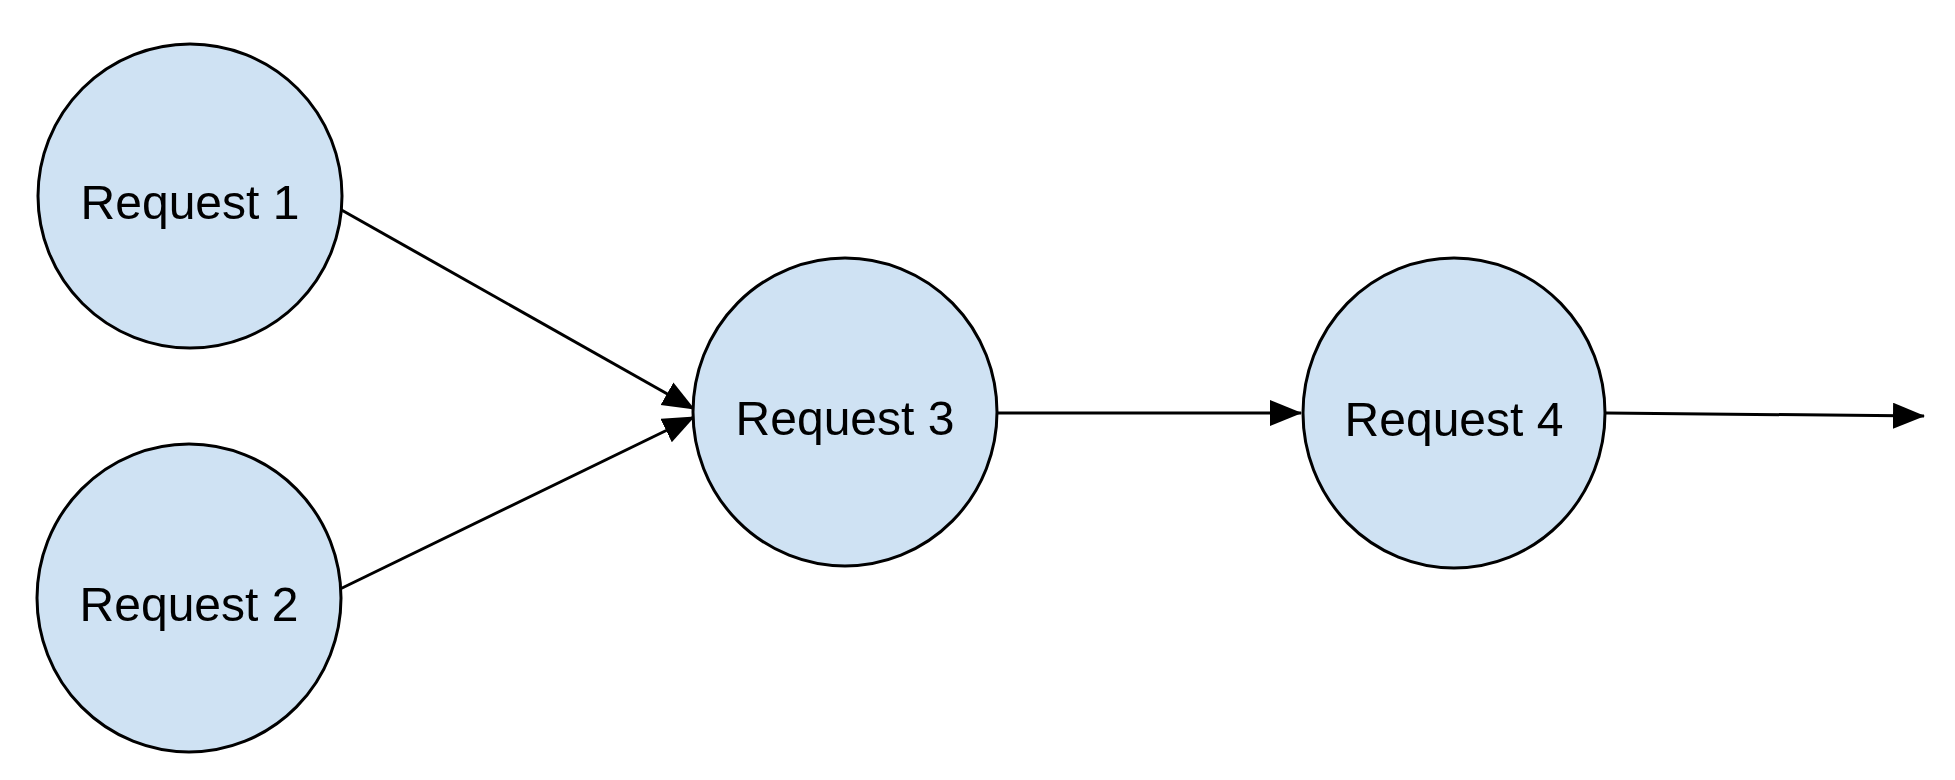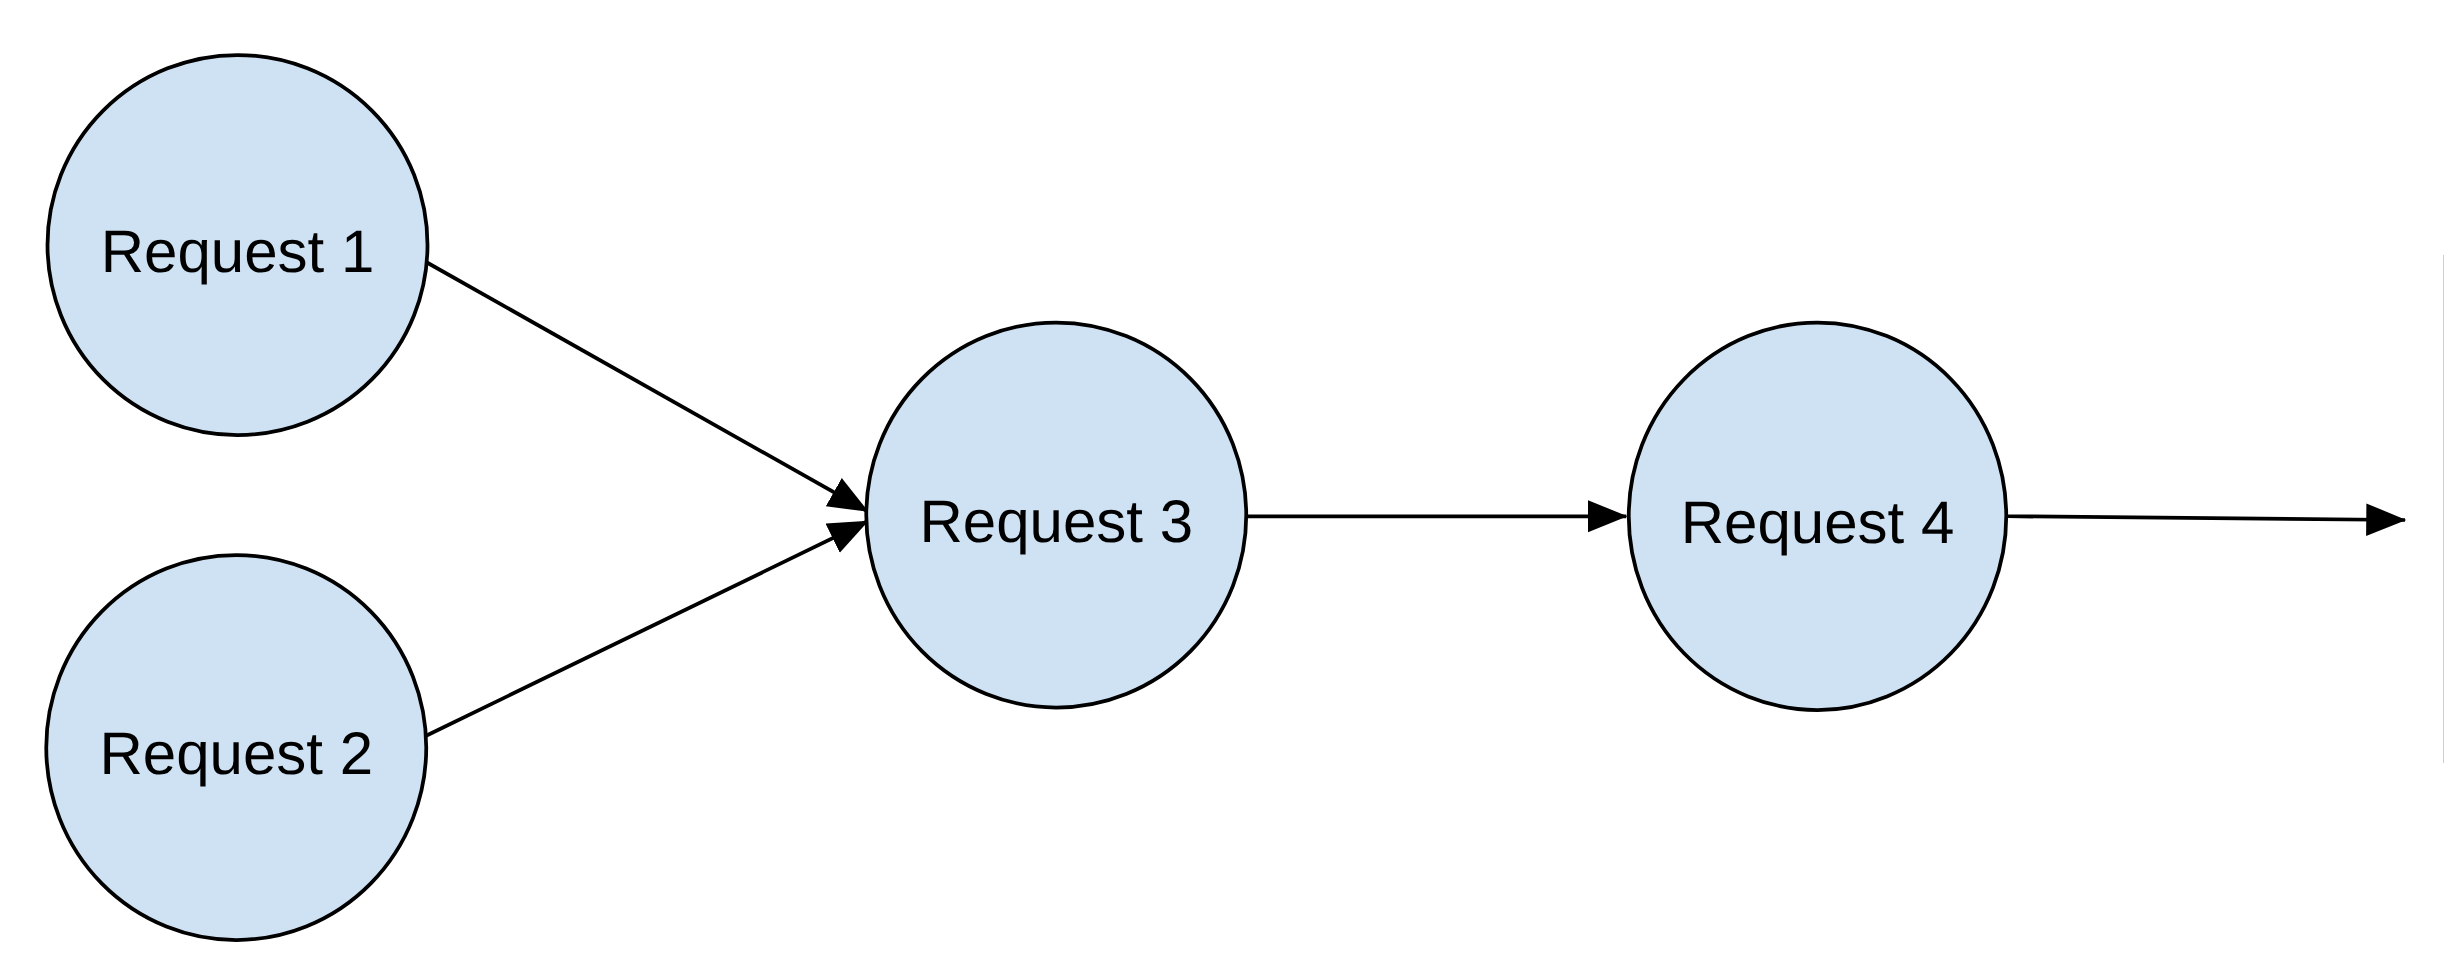--- a/index.html
+++ b/index.html
@@ -8,21 +8,21 @@
     background: #ffffff;
     width: 1955px;
     height: 780px;
     overflow: hidden;
     font-family: "Liberation Sans", sans-serif;
   }
   .canvas {
     position: relative;
     width: 1955px;
     height: 780px;
-    background: #701a75;
+    background: #22c55e;
   }
   svg { display: block; }
   .node-label {
     font-family: "Liberation Sans", sans-serif;
   }
 </style>
 </head>
 <body>
 
 <div class="canvas">

